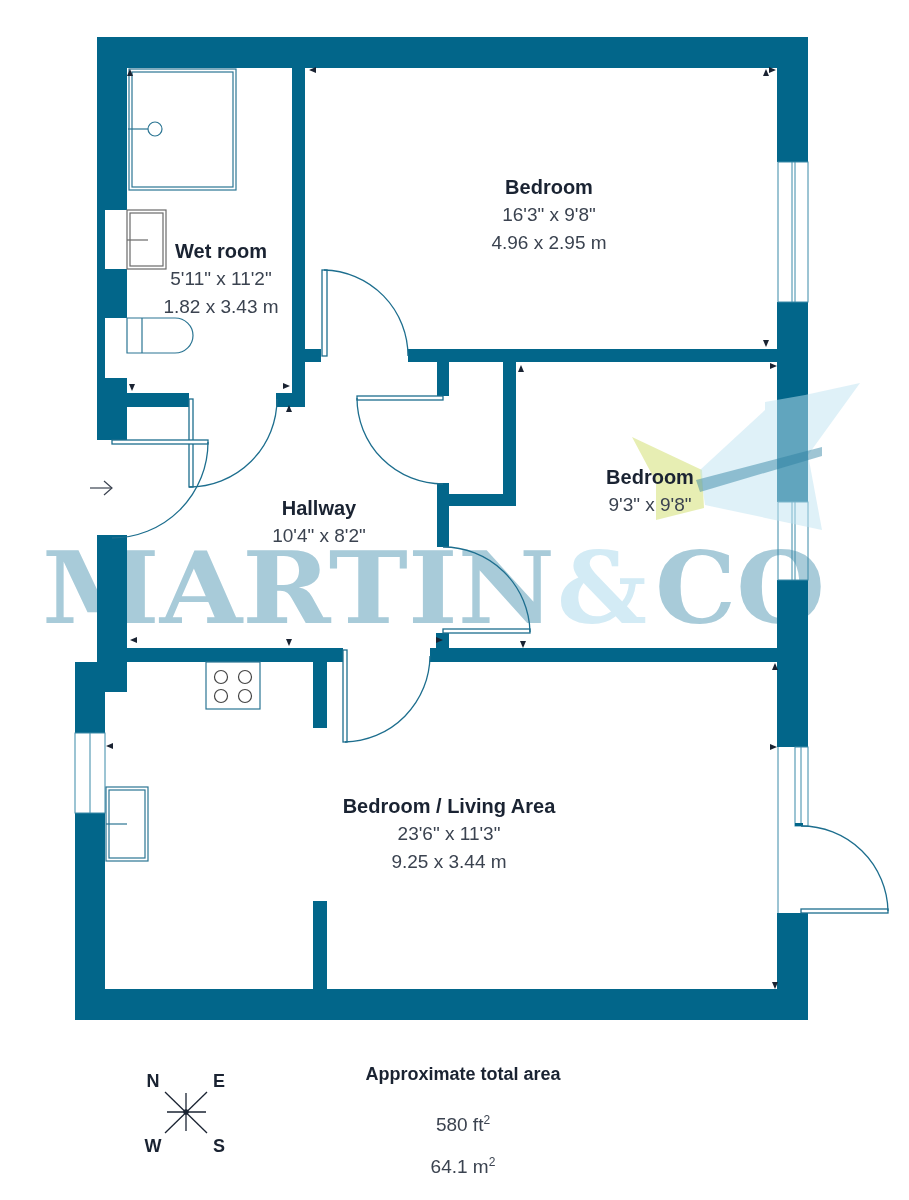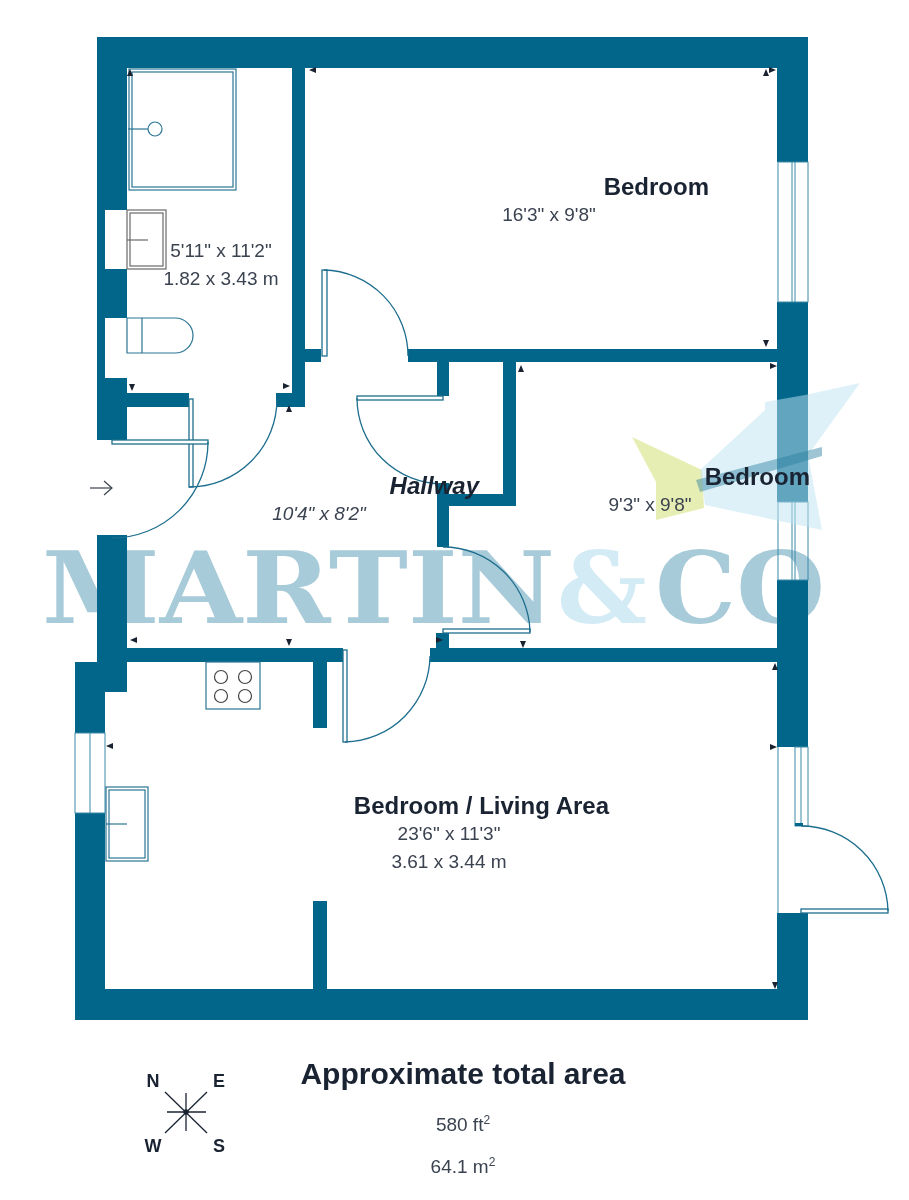--- a/index.html
+++ b/index.html
@@ -2,24 +2,24 @@
 <html><head>
   <meta charset="utf-8">
   <style>
     html, body { margin: 0; padding: 0; background: #ffffff; }
     body { width: 909px; height: 1200px; position: relative; overflow: hidden; font-family: "Liberation Sans", sans-serif; }
     #plan-svg { position: absolute; left: 0; top: 0; }
     .room-label {
       position: absolute; width: 320px; text-align: center;
       line-height: 28px; pointer-events: none;
     }
-    .room-label .name { display: block; font-weight: bold; font-size: 24px; color: #1a2332; text-align: right; }
+    .room-label .name { display: block; font-weight: bold; font-size: 20px; color: #1a2332; }
     .room-label .dim { display: block; font-size: 19px; color: #3b4350; }
     .summary { position: absolute; width: 400px; left: 263px; text-align: center; }
-    .summary-title { top: 1059px; font-weight: bold; font-size: 30px; color: #1a2332; line-height: 30px; }
+    .summary-title { top: 1059px; font-weight: bold; font-size: 18px; color: #1a2332; line-height: 30px; }
     .summary-val { font-size: 19px; color: #3b4350; line-height: 28px; }
     .summary-val sup { font-size: 12px; vertical-align: 7px; }
     .compass-letter { position: absolute; width: 24px; text-align: center; font-weight: bold; font-size: 18px; color: #1a2332; line-height: 20px; }
   </style>
 </head>
 <body>
 
 <svg id="plan-svg" width="909" height="1200" viewBox="0 0 909 1200" xmlns="http://www.w3.org/2000/svg">
 
   <g font-family="DejaVu Serif, serif" font-weight="bold" font-size="100">
@@ -176,39 +176,41 @@
   <g stroke="#1a2332" stroke-width="1.3">
     <line x1="165" y1="1092" x2="207" y2="1133"></line>
     <line x1="207" y1="1092" x2="165" y2="1133"></line>
     <line x1="167" y1="1112" x2="206" y2="1112"></line>
     <line x1="186" y1="1093" x2="186" y2="1131"></line>
     <circle cx="186" cy="1112" r="2" fill="#1a2332"></circle>
   </g>
 </svg>
 
 <div class="room-label" style="left:61px; top:237px;">
+  <span class="name">Wet room</span>
   <span class="dim">5'11" x 11'2"</span>
   <span class="dim">1.82 x 3.43 m</span>
 </div>
 <div class="room-label" style="left:389px; top:173px;">
   <span class="name">Bedroom</span>
   <span class="dim">16'3" x 9'8"</span>
+  <span class="dim">4.96 x 2.95 m</span>
 </div>
 <div class="room-label" style="left:490px; top:463px;">
   <span class="name">Bedroom</span>
   <span class="dim">9'3" x 9'8"</span>
 </div>
-<div class="room-label" style="left:159px; top:472px;font-style:italic;">
+<div class="room-label" style="left:159px; top:494px;">
   <span class="name">Hallway</span>
   <span class="dim">10'4" x 8'2"</span>
 </div>
 <div class="room-label" style="left:289px; top:792px;">
   <span class="name">Bedroom / Living Area</span>
   <span class="dim">23'6" x 11'3"</span>
-  <span class="dim">3.61 x 3.44 m</span>
+  <span class="dim">9.25 x 3.44 m</span>
 </div>
 
 <div class="compass-letter" style="left:141px; top:1071px;">N</div>
 <div class="compass-letter" style="left:207px; top:1071px;">E</div>
 <div class="compass-letter" style="left:141px; top:1136px;">W</div>
 <div class="compass-letter" style="left:207px; top:1136px;">S</div>
 
 <div class="summary summary-title">Approximate total area</div>
 <div class="summary summary-val" style="top:1106px;">
   <span>580 ft</span><sup>2</sup>

